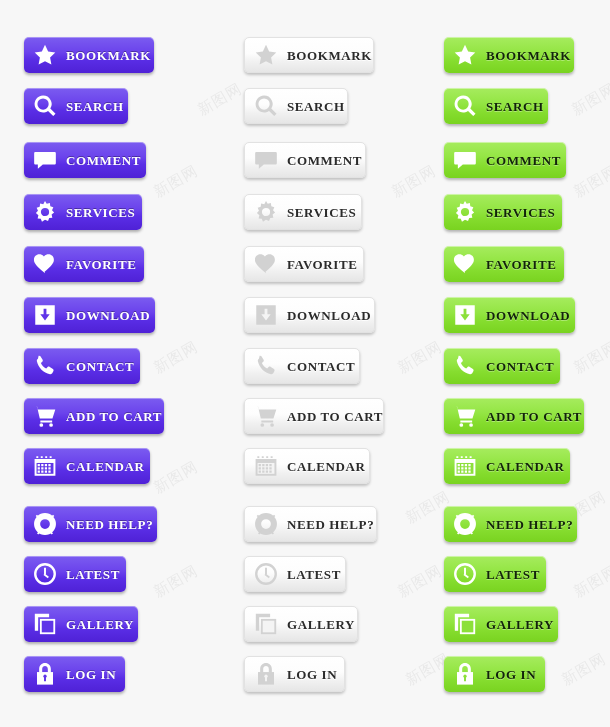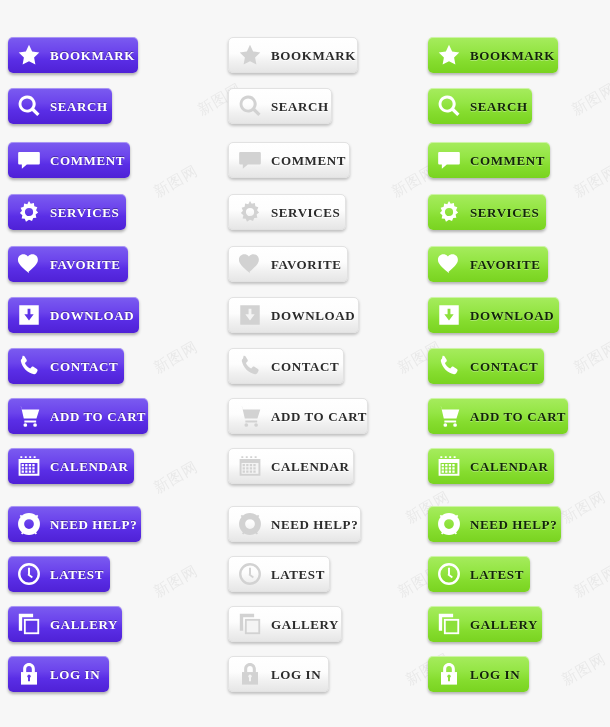--- a/index.html
+++ b/index.html
@@ -59,20 +59,21 @@
 
   .btn {
     display: inline-flex;
     align-items: center;
     height: 36px;
     border-radius: 5px;
     padding: 0 14px 0 6px;
     box-sizing: border-box;
     position: relative;
     user-select: none;
+    margin-left: 16px;
   }
 
   
   .t-purple .btn {
     background: linear-gradient(180deg, #7b5cf0 0%, #6b43ec 42%, #5a2ee6 62%, #4f21d6 100%);
     box-shadow: 0 2px 3px rgba(0,0,0,.30), inset 0 1px 0 rgba(255,255,255,.35);
   }
   .t-purple .btn-label {
     color: #ffffff;
     text-shadow: 0 -1px 0 rgba(0,0,0,.35);

